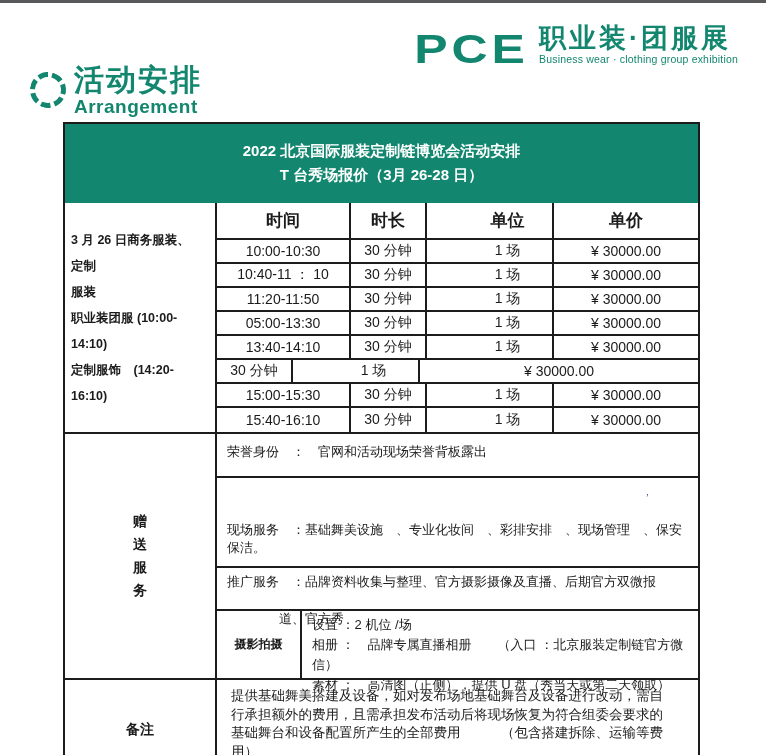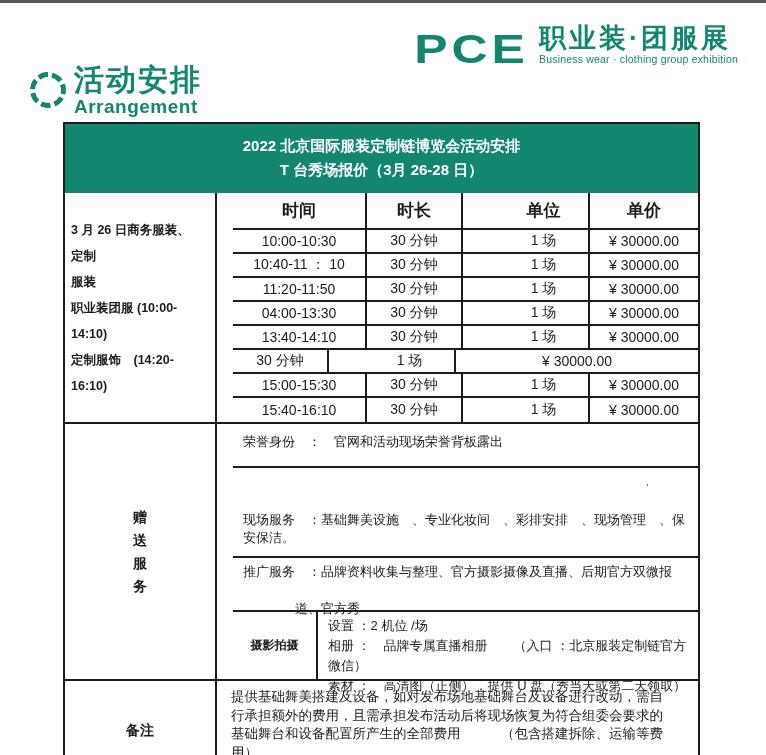--- a/index.html
+++ b/index.html
@@ -23,48 +23,48 @@
   .pce-logo{font-size:50px;font-weight:bold;color:var(--green);letter-spacing:4px;line-height:42px;transform:scaleY(.82);transform-origin:bottom;}
   .brand-right-text{display:flex;flex-direction:column;}
   .pce-title{font-size:27px;font-weight:600;color:var(--green);letter-spacing:3px;line-height:28px;}
   .pce-sub{font-size:10.5px;font-weight:500;color:var(--green);line-height:14px;letter-spacing:.2px;}
 
   
   .tbl{position:absolute;left:63px;top:122px;width:637px;border:2px solid var(--bd);background:#fff;}
   .sec{display:flex;border-bottom:2px solid var(--bd);}
   .sec:last-child{border-bottom:none;}
 
-  .t-title{display:block;height:69px;background:var(--green);color:#fff;text-align:center;
+  .t-title{display:block;height:79px;background:var(--green);color:#fff;text-align:center;
            font-weight:bold;font-size:15px;display:flex;flex-direction:column;justify-content:center;gap:5px;}
 
   .left-cell{width:152px;border-right:2px solid var(--bd);display:flex;flex-direction:column;justify-content:center;}
   .group-label{padding:0 16px 0 6px;font-weight:bold;font-size:12.5px;line-height:26px;}
   .gift-label{align-items:center;font-weight:bold;font-size:14px;line-height:23px;text-align:center;}
   .remark-label{align-items:center;justify-content:center;font-weight:bold;font-size:14px;text-align:center;}
 
-  .right-col{flex:1;display:flex;flex-direction:column;padding-left:16px;}
+  .right-col{flex:1;display:flex;flex-direction:column;}
 
   .hdr-row{display:flex;height:37px;border-bottom:2px solid var(--bd);font-weight:bold;font-size:17px;}
   .hdr-row .cell{display:flex;align-items:center;justify-content:center;}
   .cell{border-right:2px solid var(--bd);}
   .cell:last-child{border-right:none;}
   .c-time{width:134px;}
-  .c-dur{width:96px;}
+  .c-dur{width:76px;}
   .c-unit{width:91px;margin-left:36px;}
   .c-price{flex:1;}
 
   .data-row{display:flex;height:24px;border-bottom:2px solid var(--bd);font-size:14px;}
   .data-row:last-child{border-bottom:none;}
   .data-row .cell{display:flex;align-items:center;justify-content:center;}
 
   .honor-row{height:44px;border-bottom:2px solid var(--bd);font-size:13px;padding:9px 10px 0 10px;}
   .tall-row{height:90px;border-bottom:2px solid var(--bd);font-size:13px;position:relative;
             display:flex;align-items:flex-end;padding:0 8px 9px 10px;}
   .stray{position:absolute;right:50px;top:14px;font-size:11px;color:#3a5a8c;font-style:italic;}
-  .promo-row{height:54px;border-bottom:2px solid var(--bd);font-size:13px;padding:5px 10px 0 10px;line-height:17px;}
+  .promo-row{height:43px;border-bottom:2px solid var(--bd);font-size:13px;padding:5px 10px 0 10px;line-height:17px;}
   .promo-row .line2{padding-left:52px;margin-top:20px;}
   .photo-row{height:67px;display:flex;}
   .photo-label{width:85px;border-right:2px solid var(--bd);display:flex;align-items:center;justify-content:center;
                font-weight:bold;font-size:12px;}
   .photo-content{flex:1;padding:4px 10px 0 10px;font-size:13px;}
   .photo-content div{line-height:20px;}
 
   .remark-content{flex:1;padding:7px 12px 0 14px;font-size:13.5px;}
   .remark-content div{line-height:18.5px;}
 </style>
@@ -129,21 +129,21 @@
             </div>
 
             <div class="data-row">
               <div class="cell c-time">11:20-11:50</div>
               <div class="cell c-dur">30 分钟</div>
               <div class="cell c-unit">1 场</div>
               <div class="cell c-price">¥ 30000.00</div>
             </div>
 
             <div class="data-row">
-              <div class="cell c-time">04:00-13:30</div>
+              <div class="cell c-time">05:00-13:30</div>
               <div class="cell c-dur">30 分钟</div>
               <div class="cell c-unit">1 场</div>
               <div class="cell c-price">¥ 30000.00</div>
             </div>
 
             <div class="data-row">
               <div class="cell c-time">13:40-14:10</div>
               <div class="cell c-dur">30 分钟</div>
               <div class="cell c-unit">1 场</div>
               <div class="cell c-price">¥ 30000.00</div>

